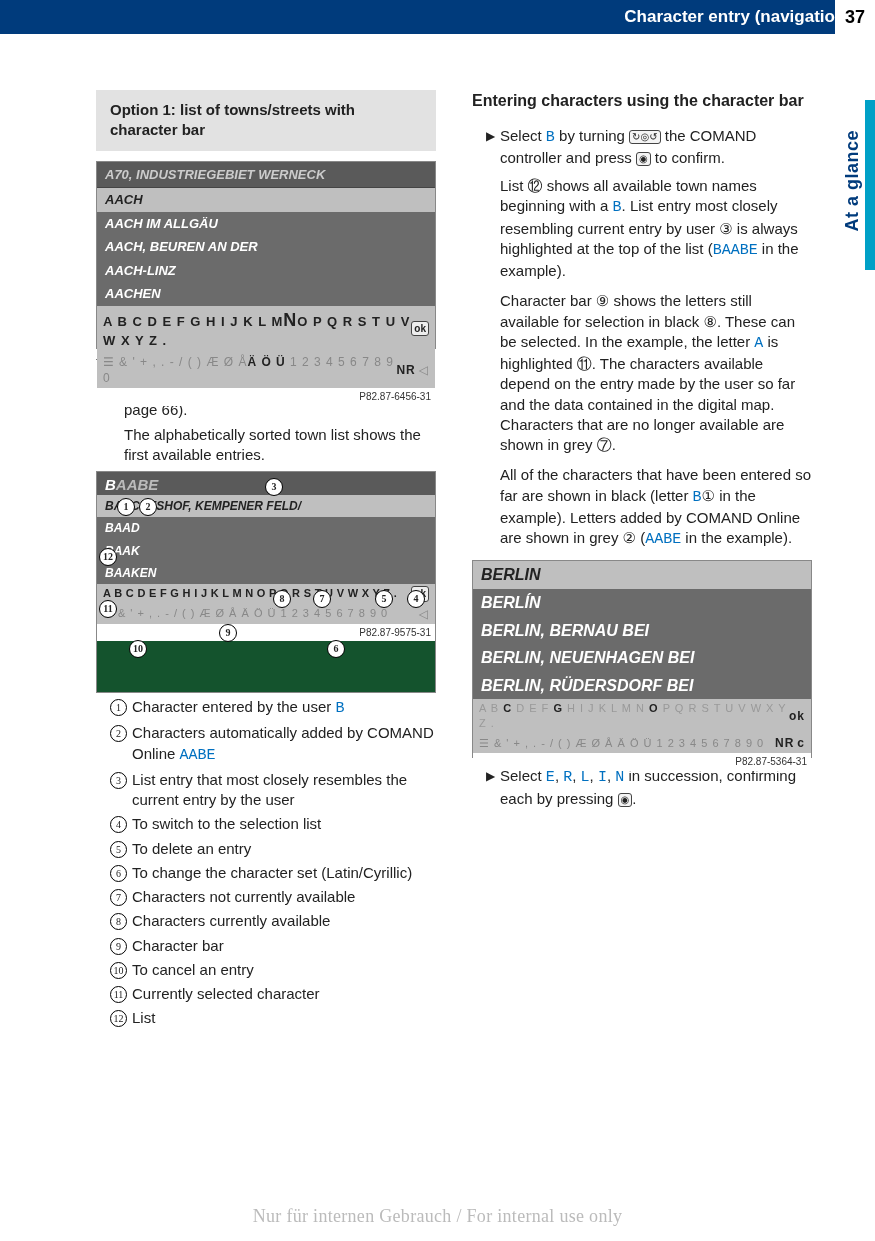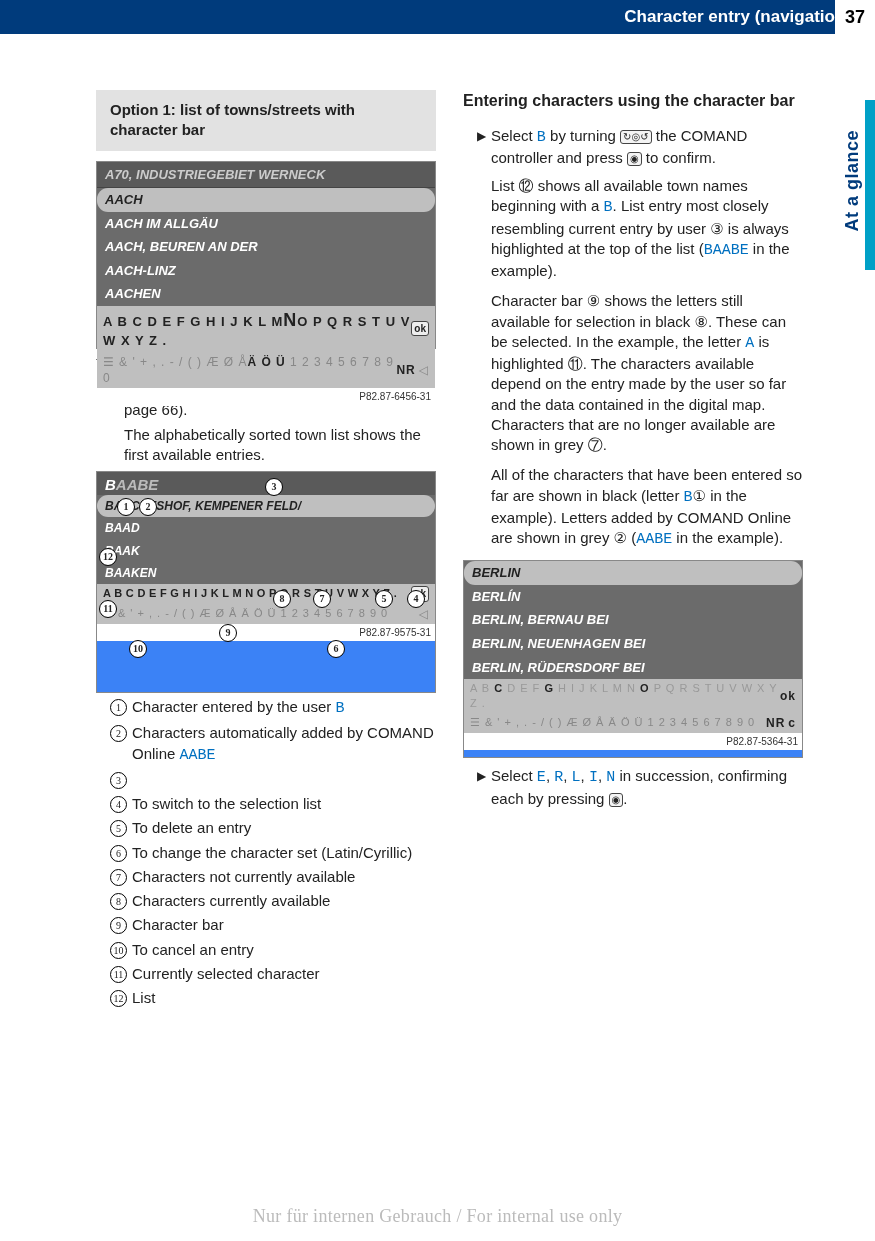--- a/index.html
+++ b/index.html
@@ -60,21 +60,21 @@
     transform: rotate(180deg);
     position: absolute;
     right: 12px;
     top: 30px;
     letter-spacing: .5px;
   }
 
   .content {
     display: flex;
     padding: 56px 60px 0 96px;
-    gap: 27px;
+    gap: 36px;
     font-size: 15px;
     line-height: 1.35;
   }
   .col { width: 340px; }
 
   .gray-hdr {
     background: #e2e2e2;
     padding: 10px 14px;
     font-weight: bold;
     font-size: 15px;
@@ -126,21 +126,21 @@
     border-radius: 3px;
     font-size: 10px;
     padding: 0 2px;
     vertical-align: 1px;
     line-height: 12px;
     background: #f4f4f4;
   }
 
   
   .screenshot {
-    background: #3b82f6;
+    background: #14532d;
     border: 1px solid #888;
     margin: 6px 0 4px 0;
     position: relative;
     font-family: Arial, sans-serif;
   }
   .ss1 { width: 338px; height: 186px; }
   .ss-header {
     background: #5a5a5a;
     color: #ccc;
     font-style: italic;
@@ -150,21 +150,21 @@
     border-bottom: 1px solid #444;
   }
   .ss-list { background: #6b6b6b; }
   .ss-list-item {
     color: #fff;
     font-style: italic;
     font-weight: bold;
     font-size: 13px;
     padding: 3px 8px;
   }
-  .ss-list-item.sel { background: #bfbfbf; color: #222; border-radius: 11px; }
+  .ss-list-item.sel { background: #bfbfbf; color: #222; }
   .char-row {
     background: #bfbfbf;
     color: #222;
     font-weight: bold;
     font-size: 13px;
     letter-spacing: 1px;
     padding: 2px 6px;
     display: flex;
     align-items: center;
     justify-content: space-between;
@@ -215,21 +215,21 @@
     background: #fff;
     border: 1.2px solid #000;
     border-radius: 50%;
     width: 16px; height: 16px;
     font-size: 10px; line-height: 16px; text-align: center;
     font-weight: bold;
     font-family: serif;
   }
 
   .ss3 { width: 338px; height: 196px; }
-  .ss3 .ss-list-item { font-size: 13px; }
+  .ss3 .ss-list-item { font-size: 16px; }
 
   .footer-note {
     position: absolute;
     bottom: 14px;
     width: 100%;
     text-align: center;
     color: #bbb;
     font-family: Georgia, serif;
     font-size: 18px;
     letter-spacing: .3px;
@@ -342,20 +342,21 @@
         <div class="num-row">
           <span class="circ"><span class="circnum">1</span></span>
           <span class="txt">Character entered by the user <span class="blue-mono">B</span></span>
         </div>
         <div class="num-row">
           <span class="circ"><span class="circnum">2</span></span>
           <span class="txt">Characters automatically added by COMAND Online <span class="blue-mono">AABE</span></span>
         </div>
         <div class="num-row">
           <span class="circ"><span class="circnum">3</span></span>
+          <span class="txt">List entry that most closely resembles the current entry by the user</span>
         </div>
         <div class="num-row">
           <span class="circ"><span class="circnum">4</span></span>
           <span class="txt">To switch to the selection list</span>
         </div>
         <div class="num-row">
           <span class="circ"><span class="circnum">5</span></span>
           <span class="txt">To delete an entry</span>
         </div>
         <div class="num-row">

